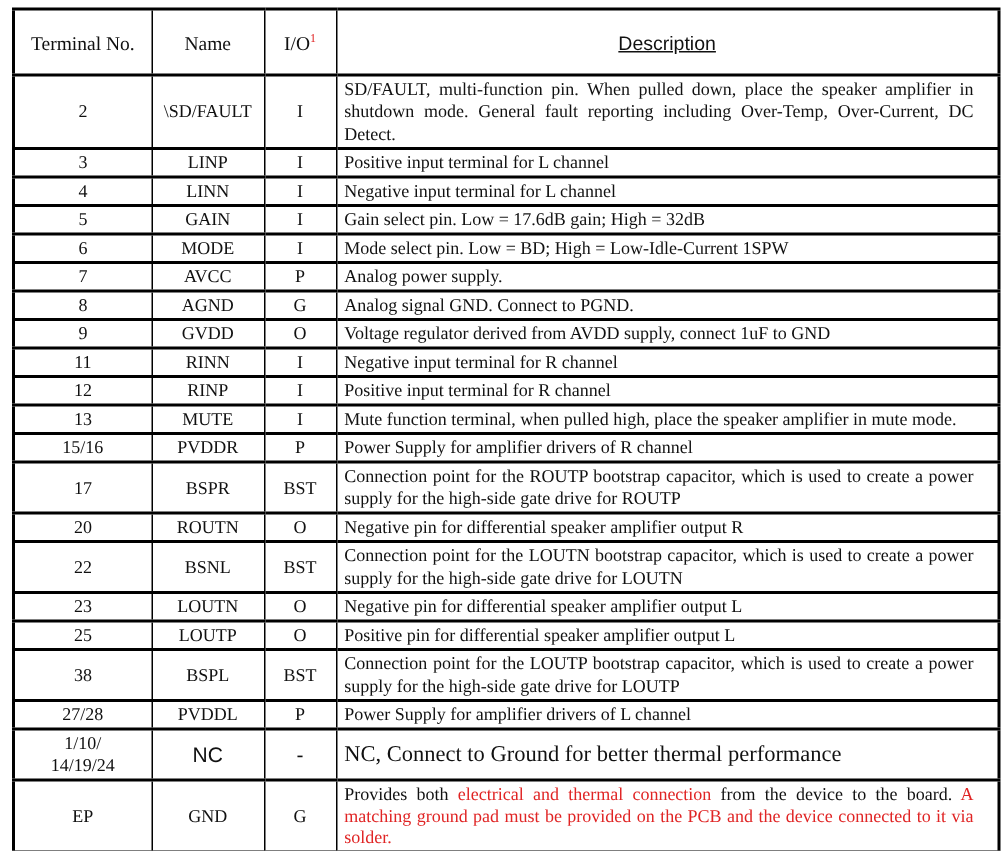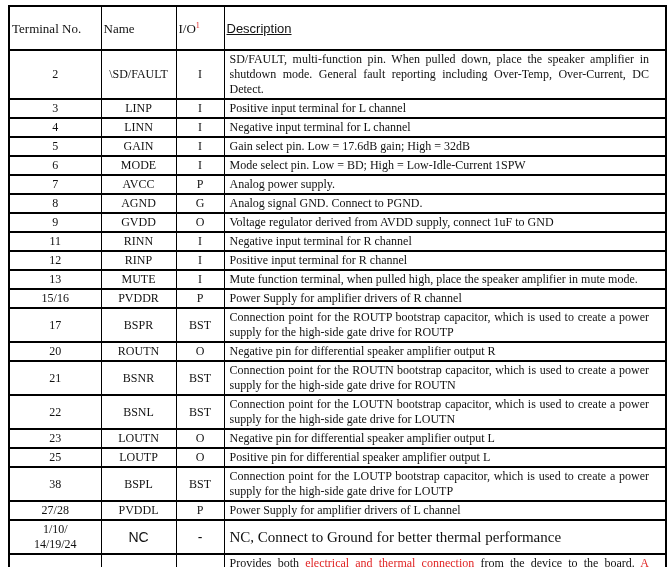--- a/index.html
+++ b/index.html
@@ -32,21 +32,21 @@
     border: 1px solid #000000;
     border-top-width: 2px;
     border-bottom-width: 2px;
     font-weight: normal;
     font-size: 12px;
     line-height: 15px;
     padding: 1px 2px;
     vertical-align: middle;
     overflow: hidden;
   }
-  thead th { height: 40px; text-align: left; font-size: 13px; }
+  thead th { height: 40px; text-align: center; font-size: 13px; }
   th.sans  { font-family: "Liberation Sans", sans-serif; text-decoration: underline; }
   td.cell-terminal, td.cell-name, td.cell-io {
     text-align: center;
     white-space: pre-line;
   }
   td.cell-desc {
     text-align: justify;
     padding: 1px 16px 1px 5px;
   }
   tr.large td.cell-name,
@@ -167,26 +167,20 @@
           <td class="cell-io">BST</td>
           <td class="cell-desc">Connection point for the ROUTP bootstrap capacitor, which is used to create a power supply for the high-side gate drive for ROUTP</td>
         </tr>
         <tr>
           <td class="cell-terminal">20</td>
           <td class="cell-name">ROUTN</td>
           <td class="cell-io">O</td>
           <td class="cell-desc">Negative pin for differential speaker amplifier output R</td>
         </tr>
         <tr>
-          <td class="cell-terminal">21</td>
-          <td class="cell-name">BSNR</td>
-          <td class="cell-io">BST</td>
-          <td class="cell-desc">Connection point for the ROUTN bootstrap capacitor, which is used to create a power supply for the high-side gate drive for ROUTN</td>
-        </tr>
-        <tr>
           <td class="cell-terminal">22</td>
           <td class="cell-name">BSNL</td>
           <td class="cell-io">BST</td>
           <td class="cell-desc">Connection point for the LOUTN bootstrap capacitor, which is used to create a power supply for the high-side gate drive for LOUTN</td>
         </tr>
         <tr>
           <td class="cell-terminal">23</td>
           <td class="cell-name">LOUTN</td>
           <td class="cell-io">O</td>
           <td class="cell-desc">Negative pin for differential speaker amplifier output L</td>

